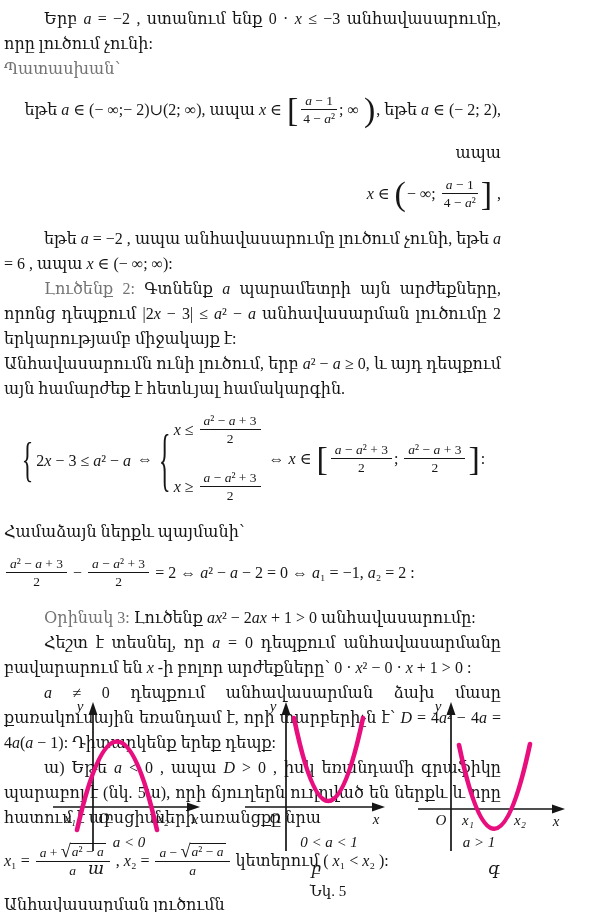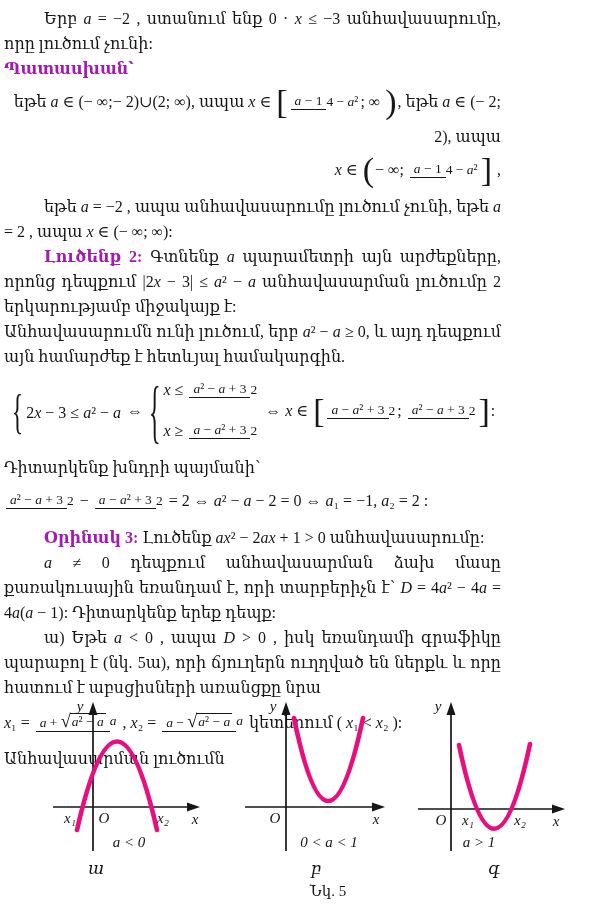--- a/index.html
+++ b/index.html
@@ -9,23 +9,23 @@
     font-size:16px;line-height:25px;color:#161616;
   }
   .page{position:relative;width:523px;height:912px;padding:6px 22px 0 4px;box-sizing:border-box;}
   .p{text-align:justify;}
   .ind{text-indent:40px;}
   .disp{text-align:center;margin:2px 0;}
   .right{text-align:right;}
   .left{text-align:left;}
   .rt{}
   .rm{font-style:italic;}
-  .rh{color:#a21caf;font-weight:bold;}
+  .rh{color:#737373;font-weight:normal;}
   .rb{font-size:34px;line-height:25px;vertical-align:middle;position:relative;top:-2px;padding:0 1px;}
-  .frac{display:inline-flex;flex-direction:row;align-items:stretch;vertical-align:middle;
+  .frac{display:inline-flex;flex-direction:column;align-items:stretch;vertical-align:middle;
         font-size:13.5px;line-height:15px;text-align:center;margin:12px 2px;position:relative;top:-2px;}
   .frac .num{border-bottom:1.2px solid #161616;padding:0 4px 1px;white-space:nowrap;}
   .frac .den{padding-top:1px;white-space:nowrap;}
   .sys{display:inline-flex;align-items:center;vertical-align:middle;margin:0 2px;}
   .sys .brace{display:inline-block;font-size:24px;line-height:1;margin-right:3px;font-weight:400;}
   .sys .brace.short{transform:scaleY(2.0);}
   .sys .brace.tall{transform:scaleY(2.9);}
   .syscol{display:inline-flex;flex-direction:column;align-items:flex-start;}
   .sysrow{white-space:nowrap;}
   .sqrt{display:inline-flex;align-items:center;white-space:nowrap;}
@@ -50,21 +50,21 @@
   <div class="p ind"><span class="rt">Երբ </span><span class="rm">a</span><span class="rt"> = −2 , ստանում ենք 0 · </span><span class="rm">x</span><span class="rt"> ≤ −3 անհավասարումը, որը լուծում չունի:</span></div>
   <div class="p left"><span class="rh">Պատասխան՝</span></div>
   <div class="disp right"><span class="rt">եթե </span><span class="rm">a</span><span class="rt"> ∈ (− ∞;− 2)∪(2; ∞), ապա </span><span class="rm">x</span><span class="rt"> ∈ </span><span class="rb">[</span><span class="frac">
         <span class="num"><span class="rm">a</span><span class="rt"> − 1</span></span>
         <span class="den"><span class="rt">4 − </span><span class="rm">a</span><span class="rt">²</span></span>
       </span><span class="rt">; ∞ </span><span class="rb">)</span><span class="rt">, եթե </span><span class="rm">a</span><span class="rt"> ∈ (− 2; 2), ապա</span></div>
   <div class="disp right"><span class="rm">x</span><span class="rt"> ∈ </span><span class="rb">(</span><span class="rt">− ∞; </span><span class="frac">
         <span class="num"><span class="rm">a</span><span class="rt"> − 1</span></span>
         <span class="den"><span class="rt">4 − </span><span class="rm">a</span><span class="rt">²</span></span>
       </span><span class="rb">]</span><span class="rt"> ,</span></div>
-  <div class="p ind"><span class="rt">եթե </span><span class="rm">a</span><span class="rt"> = −2 , ապա անհավասարումը լուծում չունի, եթե </span><span class="rm">a</span><span class="rt"> = 2 , ապա </span><span class="rm">x</span><span class="rt"> ∈ (− ∞; ∞):</span></div>
+  <div class="p ind"><span class="rt">եթե </span><span class="rm">a</span><span class="rt"> = −2 , ապա անհավասարումը լուծում չունի, եթե </span><span class="rm">a</span><span class="rt"> = 6 , ապա </span><span class="rm">x</span><span class="rt"> ∈ (− ∞; ∞):</span></div>
   <div class="p ind"><span class="rh">Լուծենք 2: </span><span class="rt">Գտնենք </span><span class="rm">a</span><span class="rt"> պարամետրի այն արժեքները, որոնց դեպքում |2</span><span class="rm">x</span><span class="rt"> − 3| ≤ </span><span class="rm">a</span><span class="rt">² − </span><span class="rm">a</span><span class="rt"> անհավասարման լուծումը 2 երկարությամբ միջակայք է:</span></div>
   <div class="p"><span class="rt">Անհավասարումն ունի լուծում, երբ </span><span class="rm">a</span><span class="rt">² − </span><span class="rm">a</span><span class="rt"> ≥ 0, և այդ դեպքում այն համարժեք է հետևյալ համակարգին.</span></div>
   <div class="disp"><span class="sys">
         <span class="brace short">{</span>
         <span class="syscol">
           <span class="sysrow"><span class="rt">2</span><span class="rm">x</span><span class="rt"> − 3 ≤ </span><span class="rm">a</span><span class="rt">² − </span><span class="rm">a</span></span>
         </span>
       </span><span class="rt"> ⇔ </span><span class="sys">
         <span class="brace tall">{</span>
         <span class="syscol">
@@ -77,29 +77,30 @@
               <span class="den"><span class="rt">2</span></span>
             </span></span>
         </span>
       </span><span class="rt"> ⇔ </span><span class="rm">x</span><span class="rt"> ∈ </span><span class="rb">[</span><span class="frac">
         <span class="num"><span class="rm">a</span><span class="rt"> − </span><span class="rm">a</span><span class="rt">² + 3</span></span>
         <span class="den"><span class="rt">2</span></span>
       </span><span class="rt">; </span><span class="frac">
         <span class="num"><span class="rm">a</span><span class="rt">² − </span><span class="rm">a</span><span class="rt"> + 3</span></span>
         <span class="den"><span class="rt">2</span></span>
       </span><span class="rb">]</span><span class="rt">:</span></div>
-  <div class="p"><span class="rt">Դիտարկենք խնդրի պայմանի՝</span></div>
+  <div class="p"><span class="rt">Համաձայն ներքև պայմանի՝</span></div>
   <div class="disp left"><span class="frac">
         <span class="num"><span class="rm">a</span><span class="rt">² − </span><span class="rm">a</span><span class="rt"> + 3</span></span>
         <span class="den"><span class="rt">2</span></span>
       </span><span class="rt"> − </span><span class="frac">
         <span class="num"><span class="rm">a</span><span class="rt"> − </span><span class="rm">a</span><span class="rt">² + 3</span></span>
         <span class="den"><span class="rt">2</span></span>
       </span><span class="rt"> = 2 ⇔ </span><span class="rm">a</span><span class="rt">² − </span><span class="rm">a</span><span class="rt"> − 2 = 0 ⇔ </span><span class="rm">a</span><span class="rt">₁ = −1,  </span><span class="rm">a</span><span class="rt">₂ = 2 :</span></div>
   <div class="p ind"><span class="rh">Օրինակ 3: </span><span class="rt">Լուծենք </span><span class="rm">ax</span><span class="rt">² − 2</span><span class="rm">ax</span><span class="rt"> + 1 &gt; 0 անհավասարումը:</span></div>
+  <div class="p ind"><span class="rt">Հեշտ է տեսնել, որ </span><span class="rm">a</span><span class="rt"> = 0 դեպքում անհավասարմանը բավարարում են </span><span class="rm">x</span><span class="rt"> -ի բոլոր արժեքները՝ 0 · </span><span class="rm">x</span><span class="rt">² − 0 · </span><span class="rm">x</span><span class="rt"> + 1 &gt; 0 :</span></div>
   <div class="p ind"><span class="rm">a</span><span class="rt"> ≠ 0 դեպքում անհավասարման ձախ մասը քառակուսային եռանդամ է, որի տարբերիչն է՝ </span><span class="rm">D</span><span class="rt"> = 4</span><span class="rm">a</span><span class="rt">² − 4</span><span class="rm">a</span><span class="rt"> = 4</span><span class="rm">a</span><span class="rt">(</span><span class="rm">a</span><span class="rt"> − 1): Դիտարկենք երեք դեպք:</span></div>
   <div class="p ind"><span class="rt">ա) Եթե </span><span class="rm">a</span><span class="rt"> &lt; 0 , ապա </span><span class="rm">D</span><span class="rt"> &gt; 0 , իսկ եռանդամի գրաֆիկը պարաբոլ է (նկ. 5ա), որի ճյուղերն ուղղված են ներքև և որը հատում է աբսցիսների առանցքը նրա</span></div>
   <div class="disp left"><span class="rm">x</span><span class="rt">₁ = </span><span class="frac">
         <span class="num"><span class="rm">a</span><span class="rt"> + </span><span class="sqrt">
             <span class="rad">√</span>
             <span class="radc"><span class="rm">a</span><span class="rt">² − </span><span class="rm">a</span></span>
           </span></span>
         <span class="den"><span class="rm">a</span></span>
       </span><span class="rt"> ,  </span><span class="rm">x</span><span class="rt">₂ = </span><span class="frac">
         <span class="num"><span class="rm">a</span><span class="rt"> − </span><span class="sqrt">

